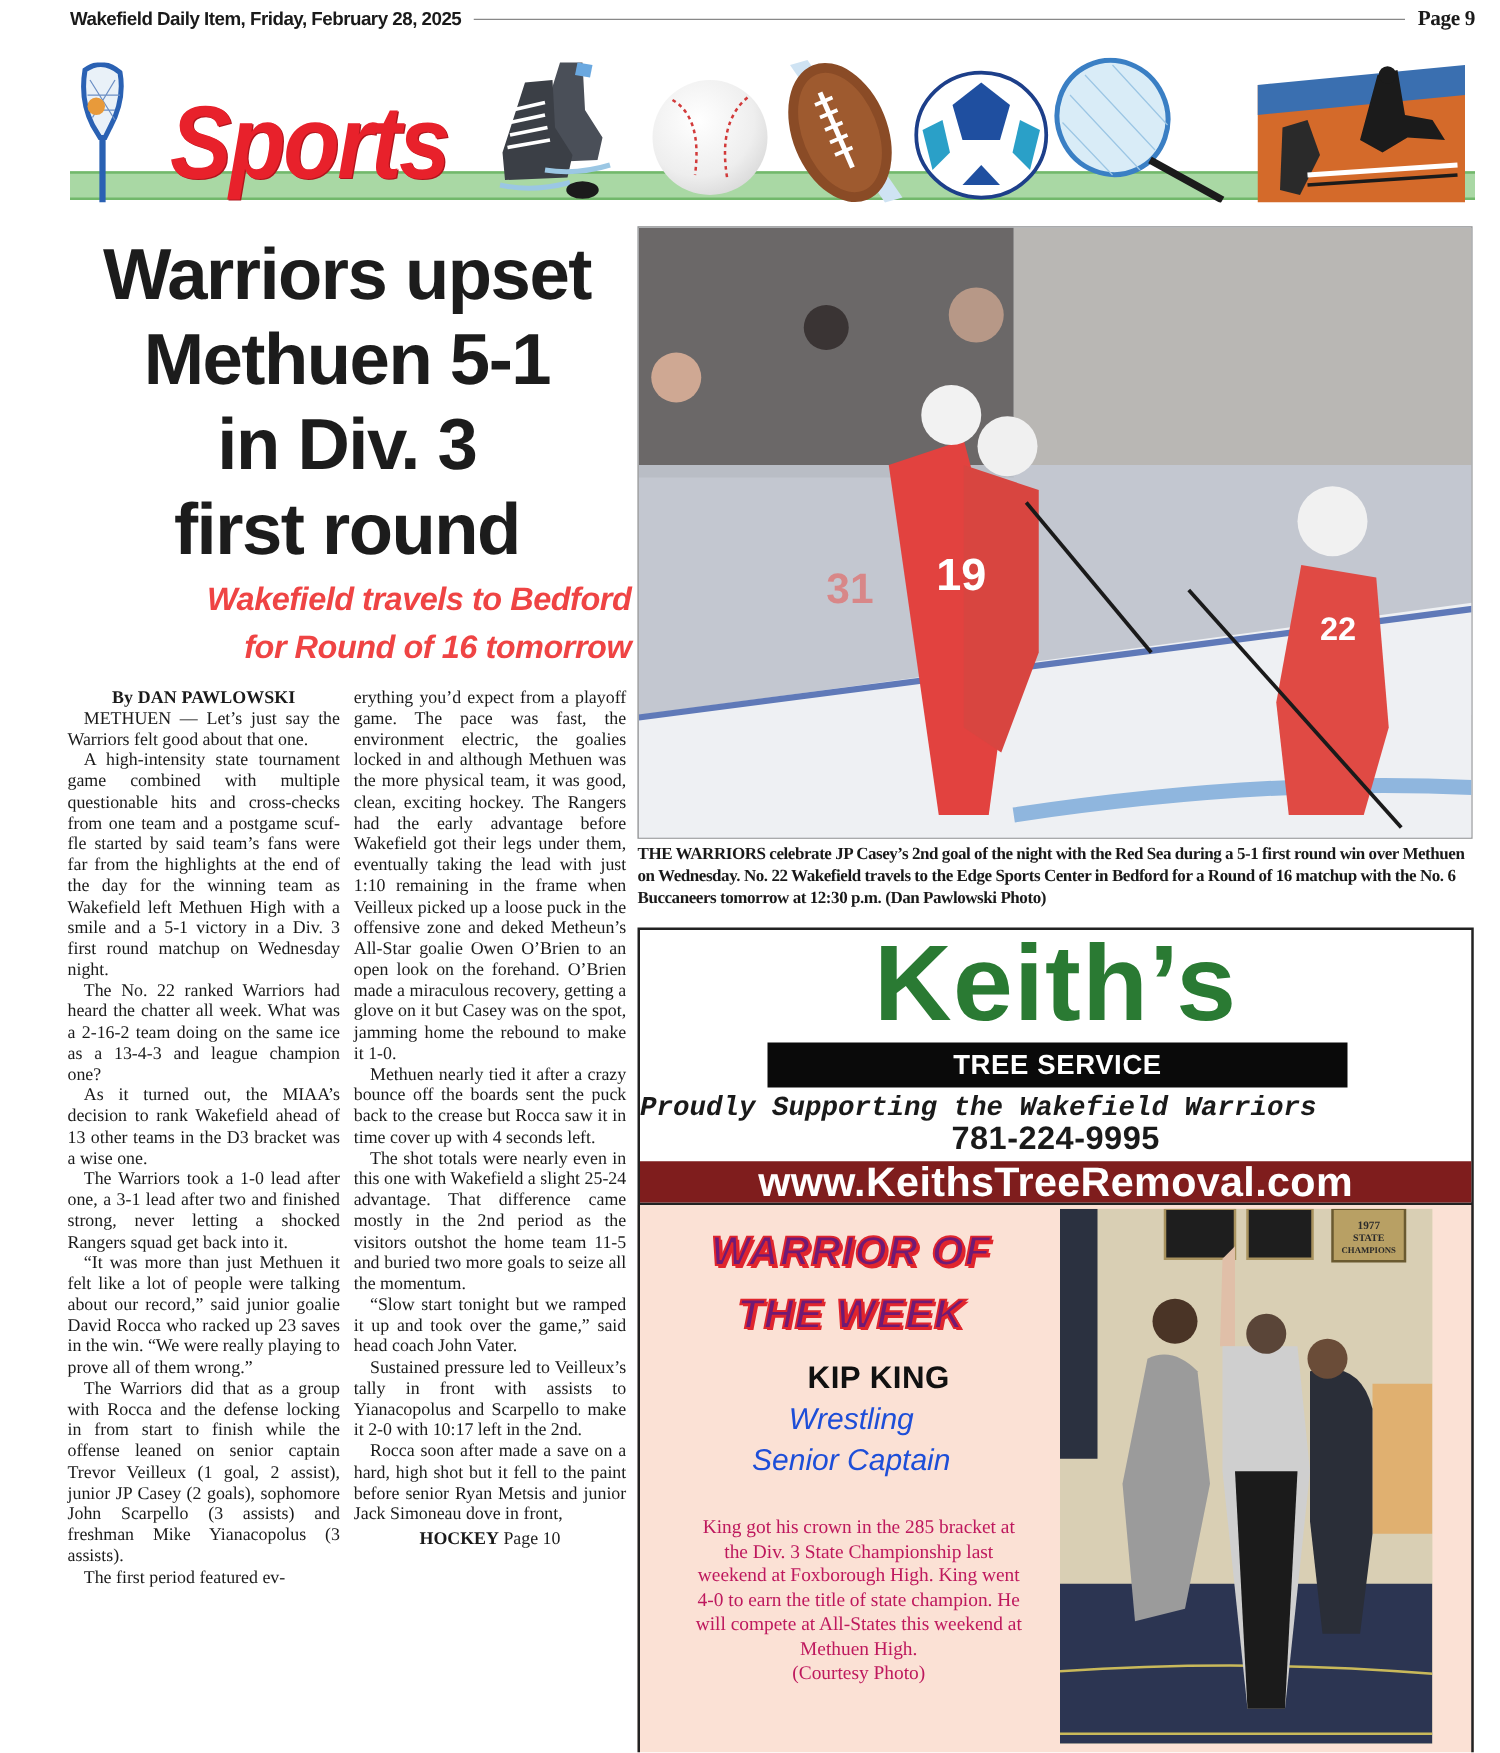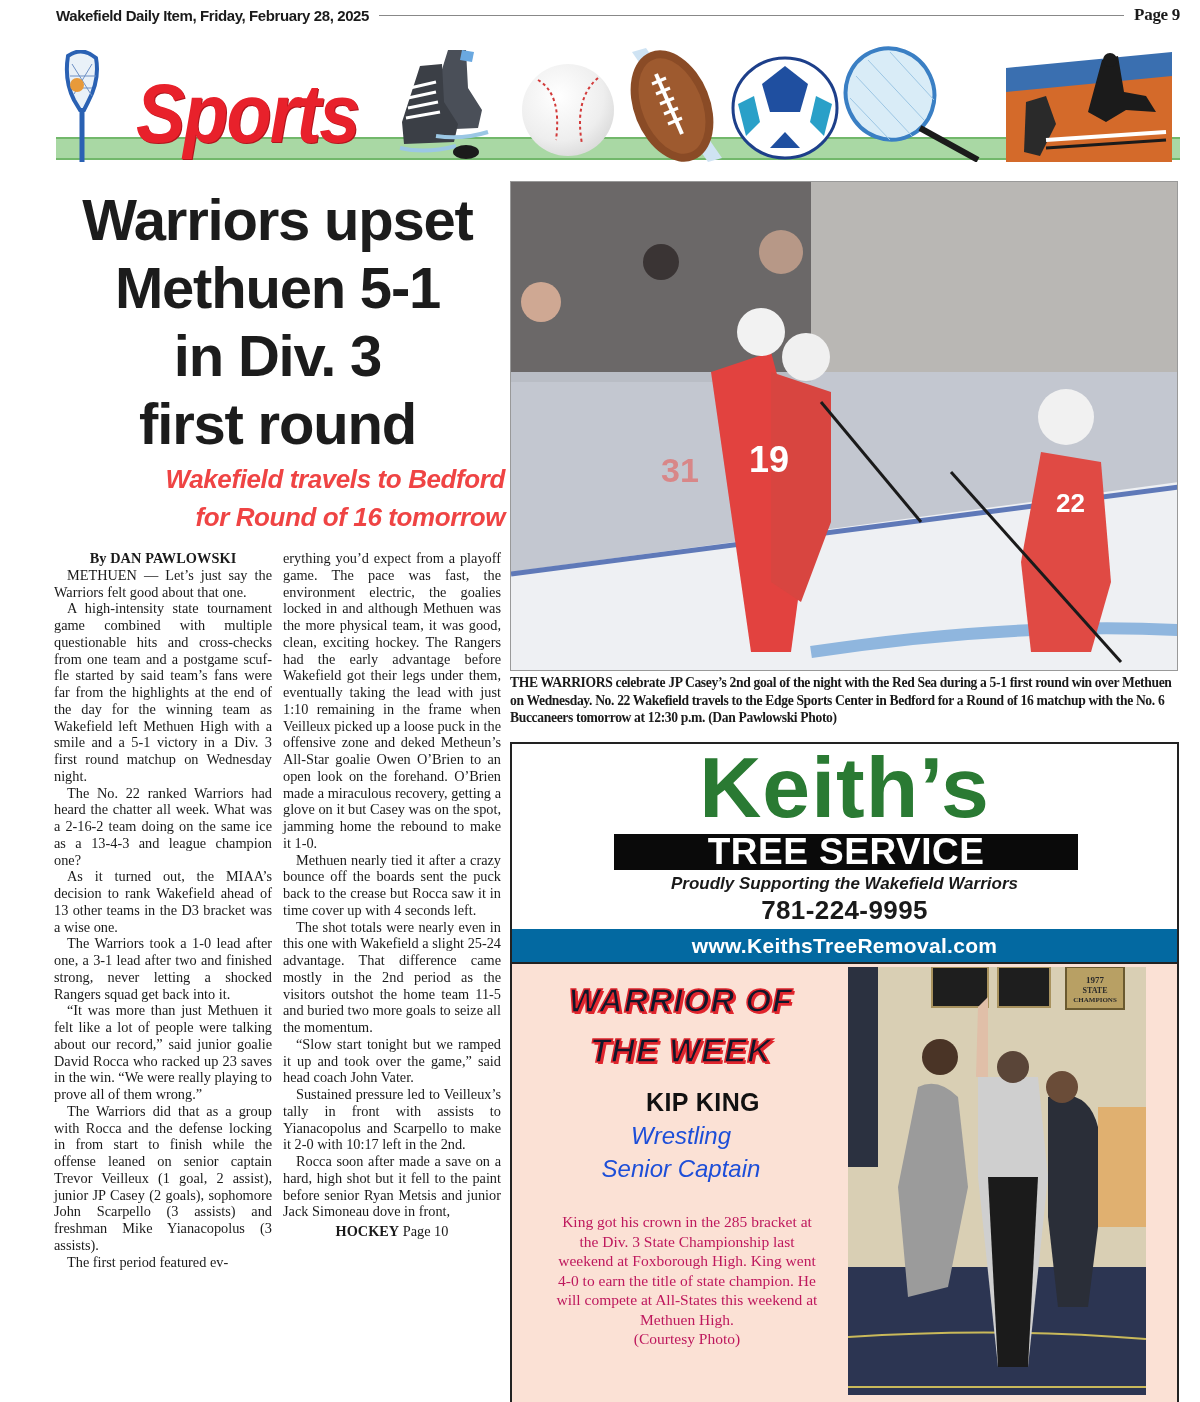--- a/index.html
+++ b/index.html
@@ -38,28 +38,28 @@
   .jump { text-align: center; font-size: 14.3px; margin-top: 3px; }
   .jump b { font-weight: bold; }
 
   
   .photo { position: absolute; left: 510px; top: 181px; width: 668px; height: 490px; overflow: hidden; border: 1px solid #999; background: #cfd2d6; }
   .caption { position: absolute; left: 510px; top: 674px; width: 672px; font-family: "Liberation Serif", serif; font-weight: bold; font-size: 13.6px; line-height: 17.5px; letter-spacing: -0.35px; color: #1a1a1a; }
 
   
   .ad { position: absolute; left: 510px; top: 742px; width: 669px; height: 222px; border: 2px solid #222; background: #fff; }
   .ad .brand { position: absolute; left: 0; right: 0; top: -6px; text-align: center; font-family: "Liberation Sans", sans-serif; font-weight: bold; font-size: 86px; color: #2a7a33; letter-spacing: 1px; }
-  .ad .band { position: absolute; left: 102px; top: 90px; width: 464px; height: 36px; background: #0a0a0a; color: #fff; text-align: center; font-family: "Liberation Sans", sans-serif; font-weight: bold; font-size: 37px; line-height: 36px; letter-spacing: 0.5px; }
-  .ad .tag { position: absolute; left: 0; right: 0; top: 130px; text-align: center; font-family: Liberation Sans, sans-serif; font-weight: bold; font-style: italic; font-size: 17px; color: #1a1a1a; }
+  .ad .band { position: absolute; left: 102px; top: 90px; width: 464px; height: 36px; background: #0a0a0a; color: #fff; text-align: center; font-family: "Liberation Sans", sans-serif; font-weight: bold; font-size: 22px; line-height: 36px; letter-spacing: 0.5px; }
+  .ad .tag { position: absolute; left: 0; right: 0; top: 130px; font-family: Liberation Mono, monospace; font-weight: bold; font-style: italic; font-size: 22px; color: #1a1a1a; }
   .ad .phone { position: absolute; left: 0; right: 0; top: 151px; text-align: center; font-family: "Liberation Sans", sans-serif; font-weight: bold; font-size: 26px; color: #1a1a1a; letter-spacing: 0.4px; }
-  .ad .web { position: absolute; left: 0; right: 0; bottom: 0; height: 33px; background: #0369a1; color: #fff; text-align: center; font-family: "Liberation Sans", sans-serif; font-weight: bold; font-size: 21px; line-height: 33px; letter-spacing: 0.3px; }
+  .ad .web { position: absolute; left: 0; right: 0; bottom: 0; height: 33px; background: #7f1d1d; color: #fff; text-align: center; font-family: "Liberation Sans", sans-serif; font-weight: bold; font-size: 33px; line-height: 33px; letter-spacing: 0.3px; }
 
   
   .wotw { position: absolute; left: 510px; top: 964px; width: 669px; height: 438px; background: #fbe1d5; border-left: 2px solid #222; border-right: 2px solid #222; }
-  .wotw .title { position: absolute; left: 0; width: 338px; top: 12px; text-align: center; font-family: "Liberation Sans", sans-serif; font-weight: bold; font-style: italic; font-size: 33px; line-height: 50px; color: #0f172a; -webkit-text-stroke: 1.6px #e0252d; letter-spacing: 1px; text-shadow: 2px 2px 0 #e0252d; }
+  .wotw .title { position: absolute; left: 0; width: 338px; top: 12px; text-align: center; font-family: "Liberation Sans", sans-serif; font-weight: bold; font-style: italic; font-size: 33px; line-height: 50px; color: #701a75; -webkit-text-stroke: 1.6px #e0252d; letter-spacing: 1px; text-shadow: 2px 2px 0 #e0252d; }
   .wotw .name { position: absolute; left: 0; width: 338px; top: 124px; text-align: center; font-family: "Liberation Sans", sans-serif; font-weight: bold; font-size: 25px; color: #111; letter-spacing: 0.4px; padding-left: 44px; }
   .wotw .sport, .wotw .role { position: absolute; left: 0; width: 338px; text-align: center; font-family: "Liberation Sans", sans-serif; font-style: italic; font-size: 24px; color: #1d4ed8; }
   .wotw .sport { top: 158px; }
   .wotw .role { top: 191px; }
   .wotw .blurb { position: absolute; left: 40px; width: 270px; top: 248px; text-align: center; font-family: "Liberation Serif", serif; font-size: 15.5px; line-height: 19.5px; color: #be185d; }
   .wotw .wphoto { position: absolute; left: 336px; top: 3px; width: 298px; height: 428px; overflow: hidden; background: #e6dac0; }
 </style>
 </head>
 <body>
 

